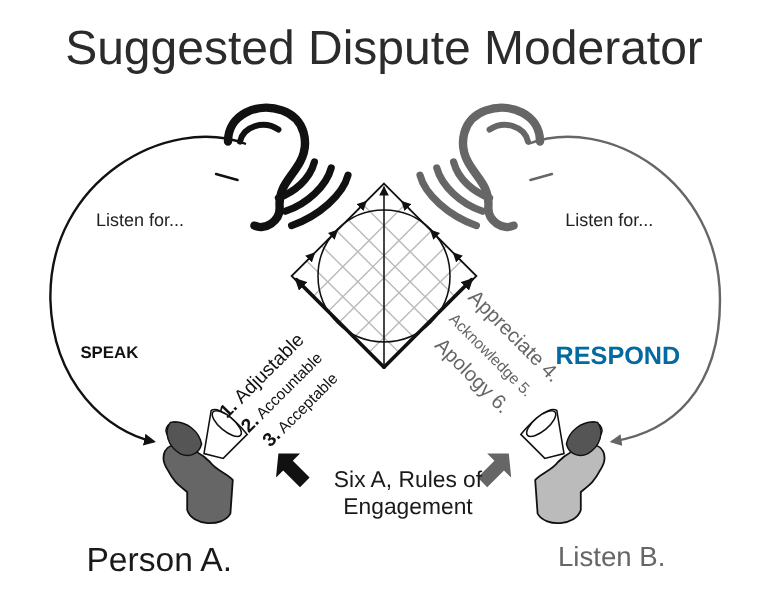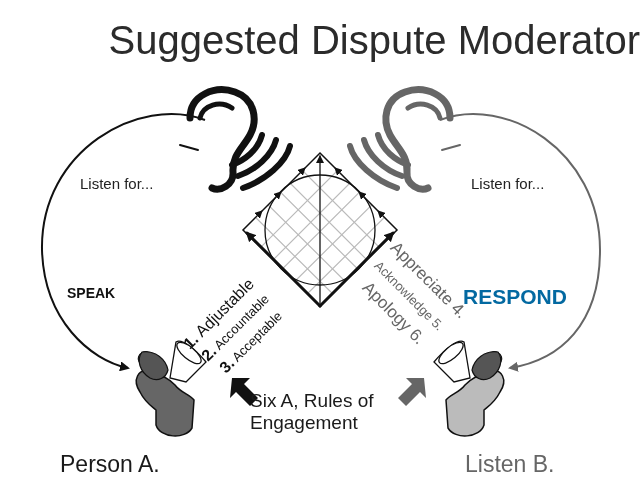--- a/index.html
+++ b/index.html
@@ -1,28 +1,28 @@
 <!DOCTYPE html>
 <html><head>
   <meta charset="utf-8">
   <style>
     html, body { margin: 0; padding: 0; background: #ffffff; }
     body { width: 640px; height: 503px; position: relative; overflow: hidden; font-family: "Liberation Sans", sans-serif; }
-    .title { position: absolute; left: 0; top: 18px; width: 640px; text-align: right; font-size: 40px; color: #2b2b2b; letter-spacing: 0px; }
+    .title { position: absolute; left: 0; top: 18px; width: 640px; text-align: center; font-size: 40px; color: #2b2b2b; letter-spacing: 0px; }
     svg.diagram { position: absolute; left: 0; top: 0; }
     .lbl { position: absolute; white-space: nowrap; }
     .listen-a { left: 80px; top: 175px; font-size: 15px; color: #222; }
     .listen-b { left: 471px; top: 175px; font-size: 15px; color: #222; }
     .speak { left: 67px; top: 285px; font-size: 14px; font-weight: bold; color: #111; }
     .respond { left: 463px; top: 285px; font-size: 21px; font-weight: bold; color: #0369a1; }
     .rot-l { transform-origin: 0 0; transform: rotate(-45deg); font-size: 14px; color: #111; }
     .rot-r { transform-origin: 0 0; transform: rotate(45deg); font-size: 14px; color: #666; }
     .num { font-weight: bold; font-size: 16px; }
-    .six { left: 250px; top: 390px; width: 180px; font-size: 19px; color: #1a1a1a; line-height: 22px; white-space: normal; }
-    .person-a { left: 60px; top: 451px; font-size: 23px; color: #1a1a1a; }
+    .six { left: 250px; top: 390px; width: 180px; text-align: center; font-size: 19px; color: #1a1a1a; line-height: 22px; white-space: normal; }
+    .person-a { left: 72px; top: 451px; font-size: 28px; color: #1a1a1a; }
     .person-b { left: 465px; top: 451px; font-size: 23px; color: #666; }
   </style>
 </head>
 <body>
 
 <div class="title">Suggested Dispute Moderator</div>
 
 <svg class="diagram" width="640" height="503" viewBox="0 0 640 503">
   <defs>
     <marker id="ah" markerWidth="10" markerHeight="10" refX="8" refY="5" orient="auto" markerUnits="userSpaceOnUse">

